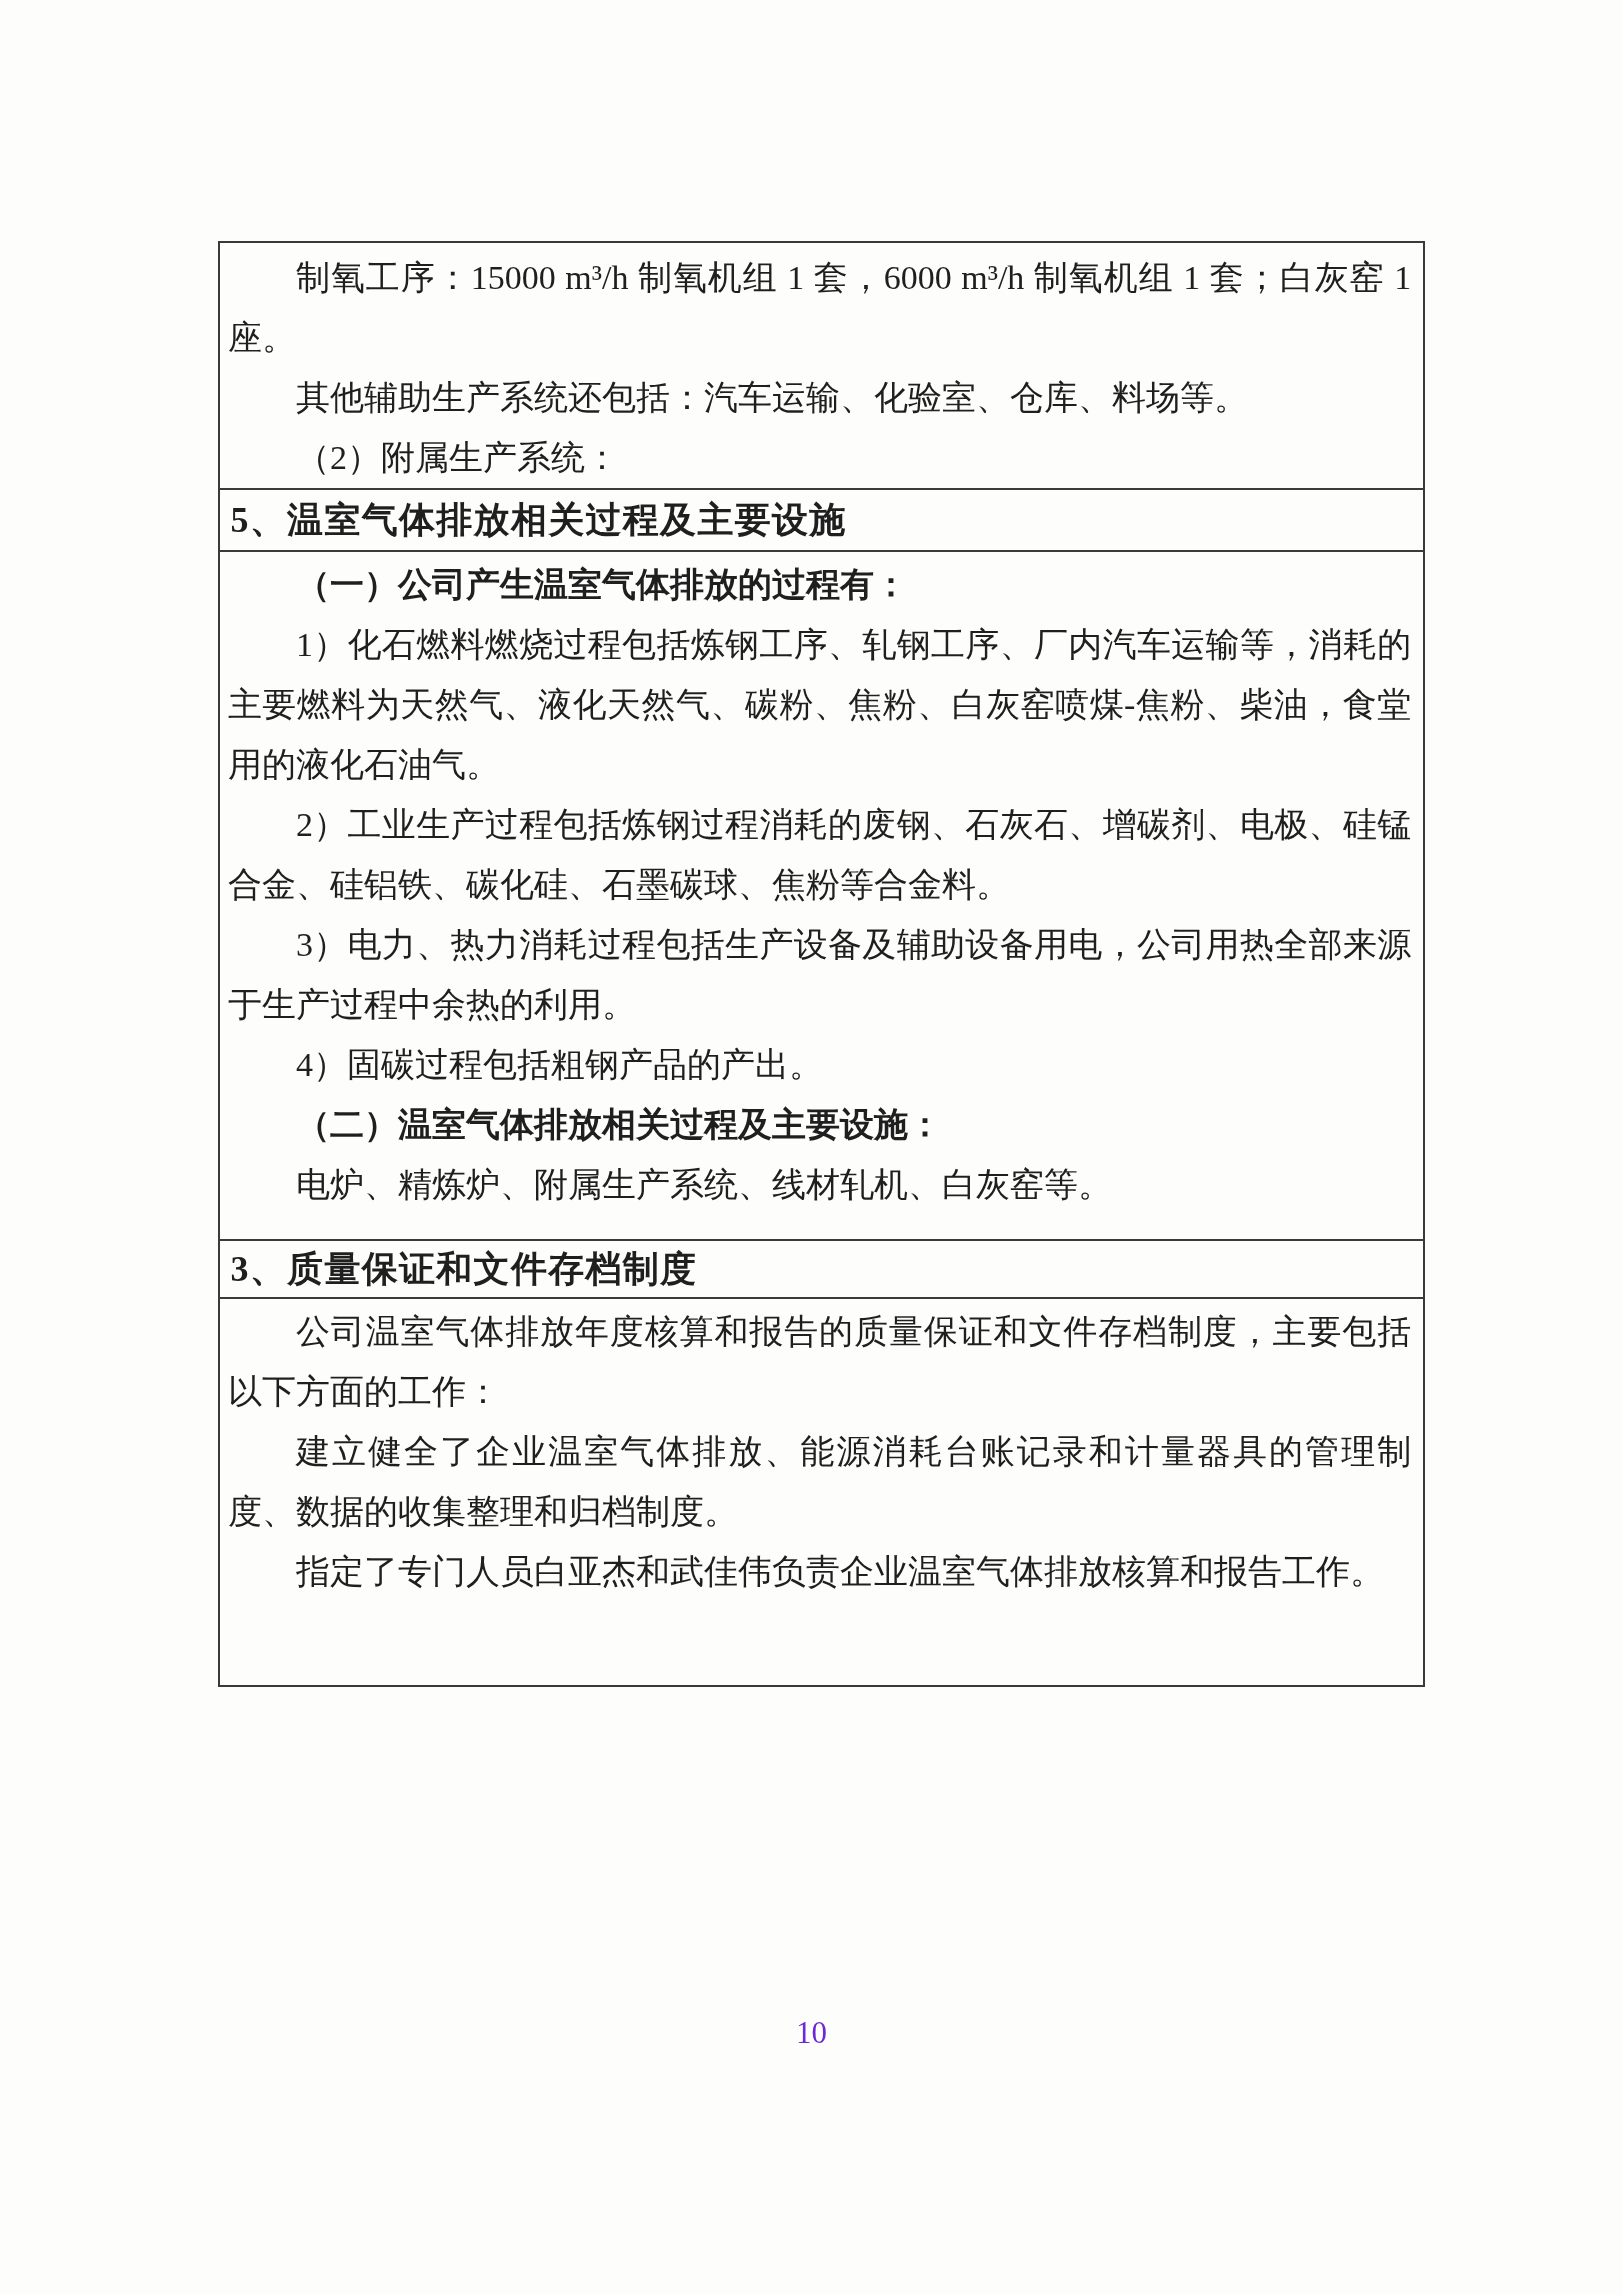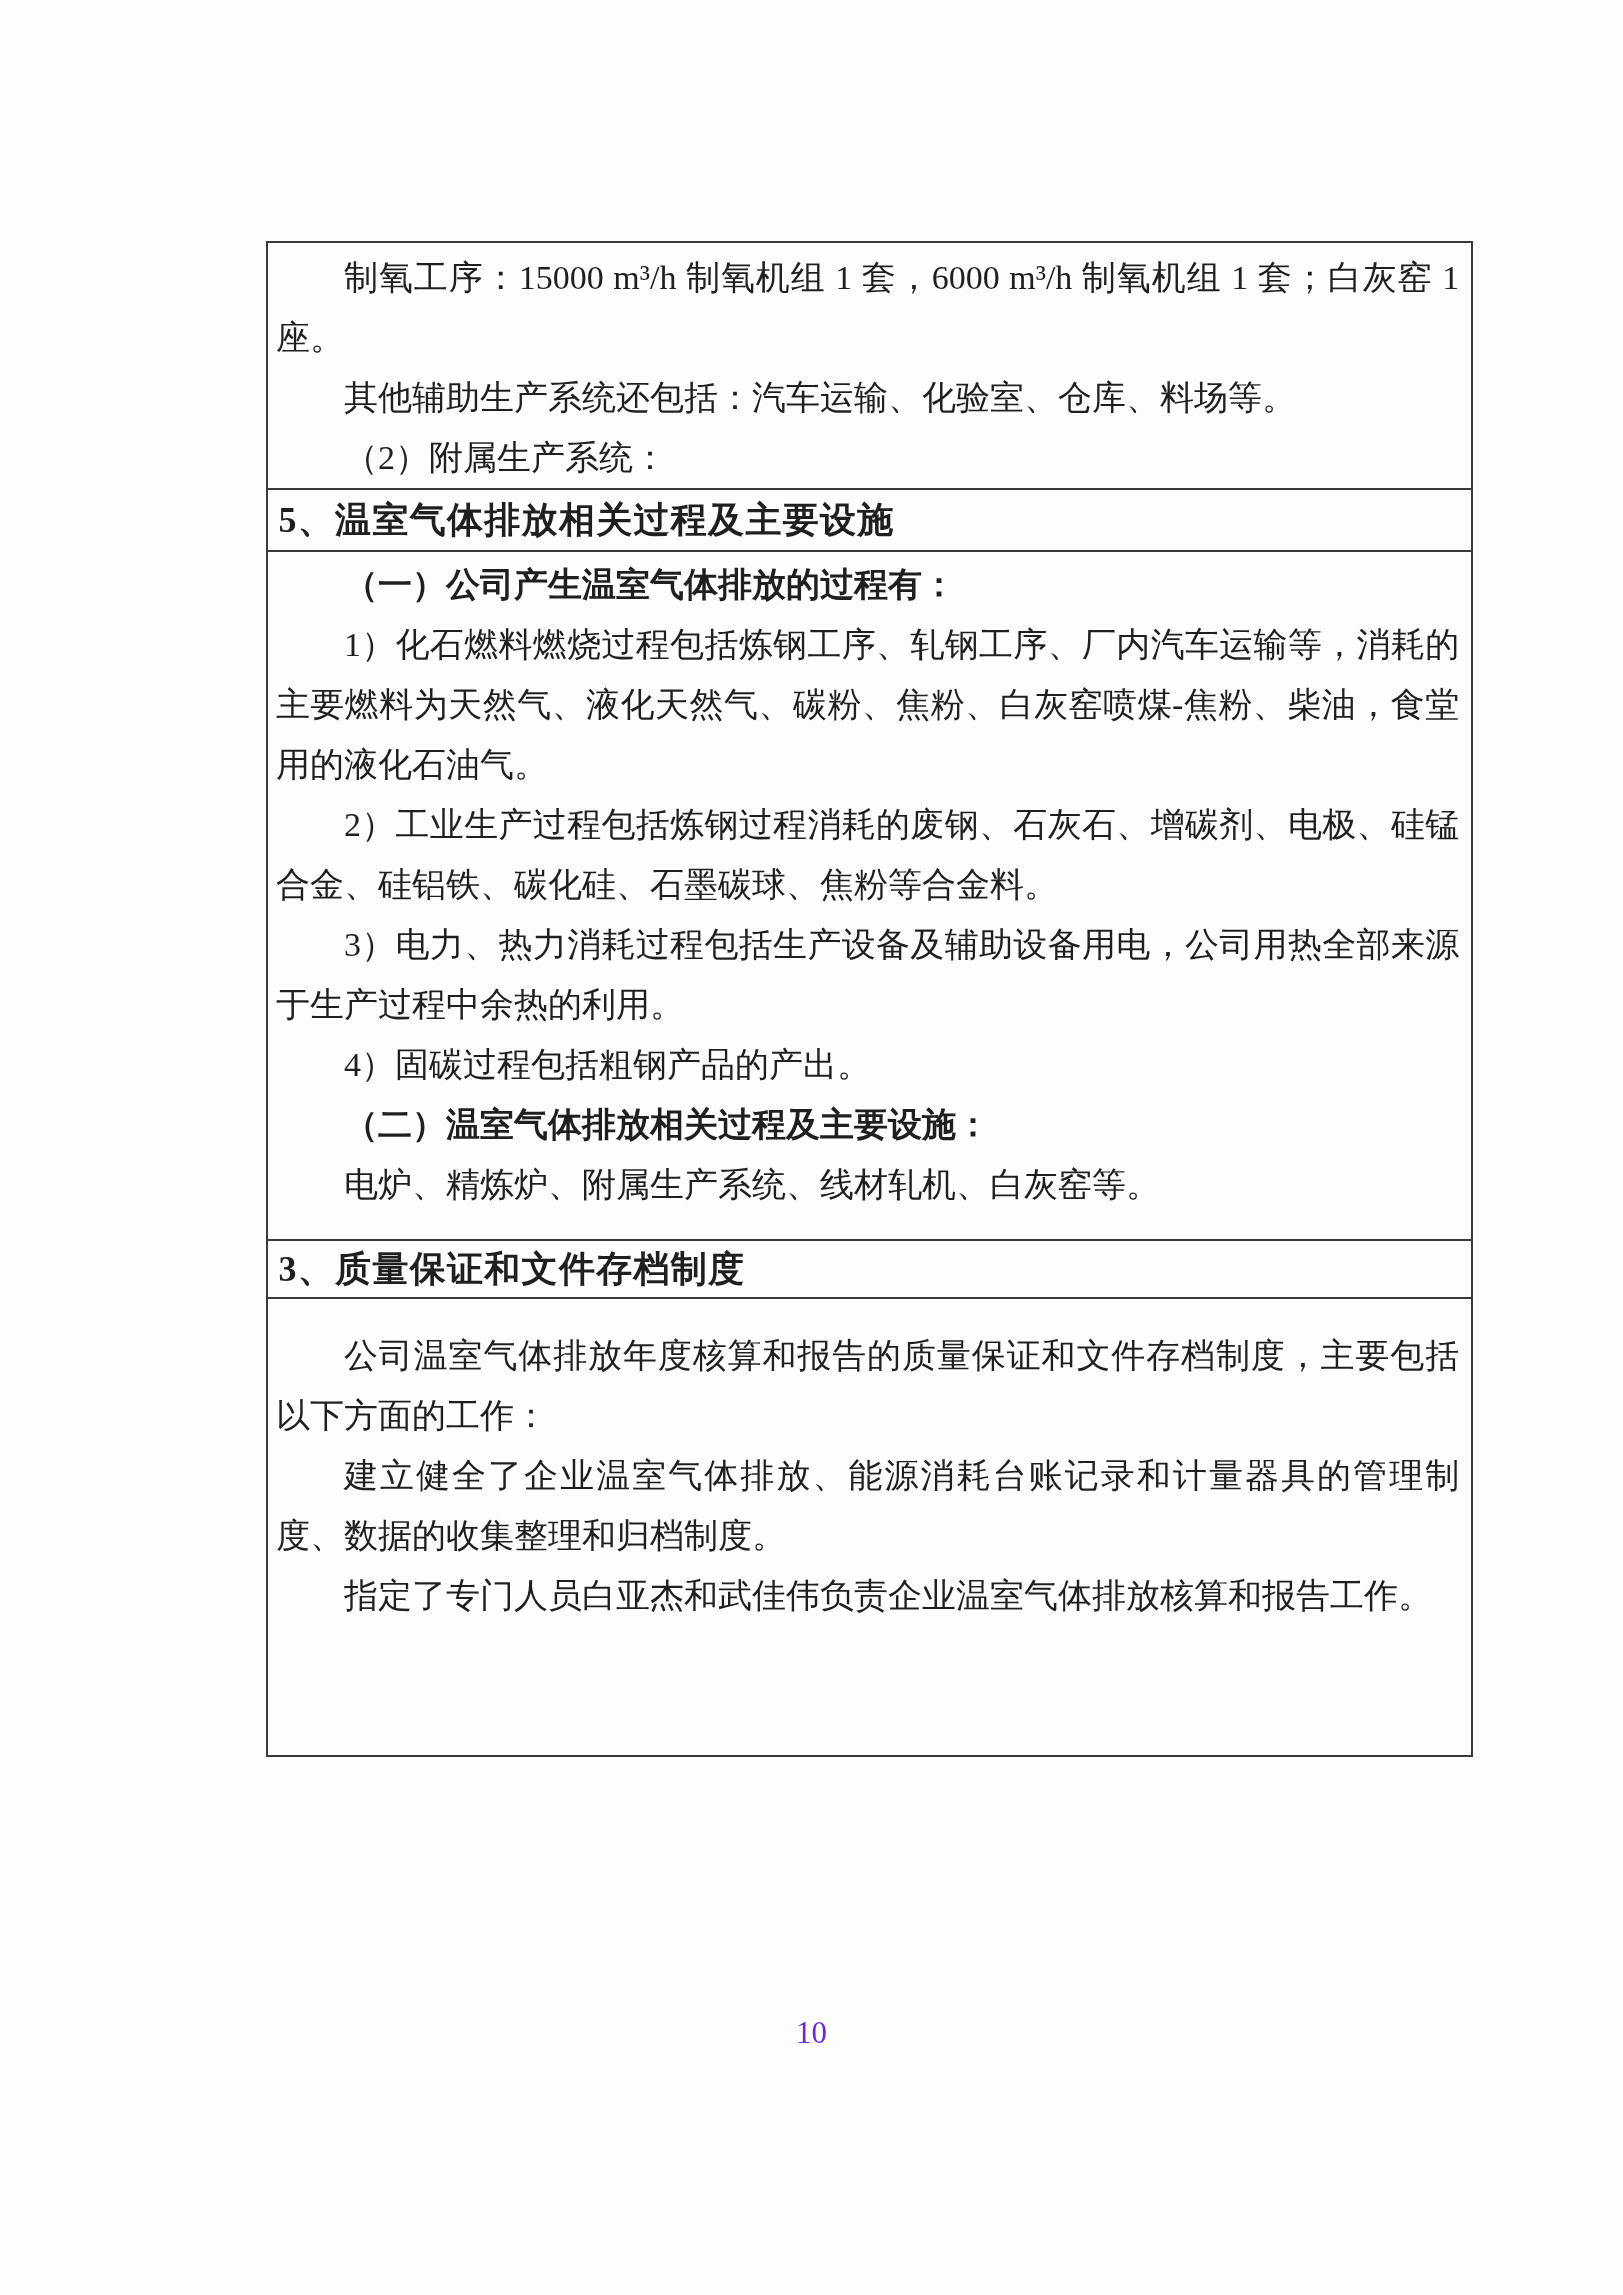--- a/index.html
+++ b/index.html
@@ -15,35 +15,34 @@
     color:#1f1f1f;
     overflow:hidden;
   }
   .doc-table{
     position:absolute;
     left:218px;top:241px;
     width:1207px;
     border:2px solid #3a3a3a;
     box-sizing:border-box;
     background:#fdfdfc;
-    margin-left:48px;
   }
   .row{
     box-sizing:border-box;
     overflow:hidden;
   }
   .row + .row{border-top:2px solid #3a3a3a;}
   .row.body{
     padding:2.6px 11.8px 0 7.9px;
     font-size:34px;
     line-height:60px;
   }
   .row.r1{height:245px;padding-top:5.2px;}
   .row.r3{height:689px;}
-  .row.r5{height:458px;padding-top:27px;}
+  .row.r5{height:388px;padding-top:3px;}
   .row.header{
     height:62px;
     display:flex;
     align-items:center;
     padding-left:10.5px;
     font-size:36px;
     font-weight:600;
     letter-spacing:1.3px;
   }
   .row.r4{height:58px;}

